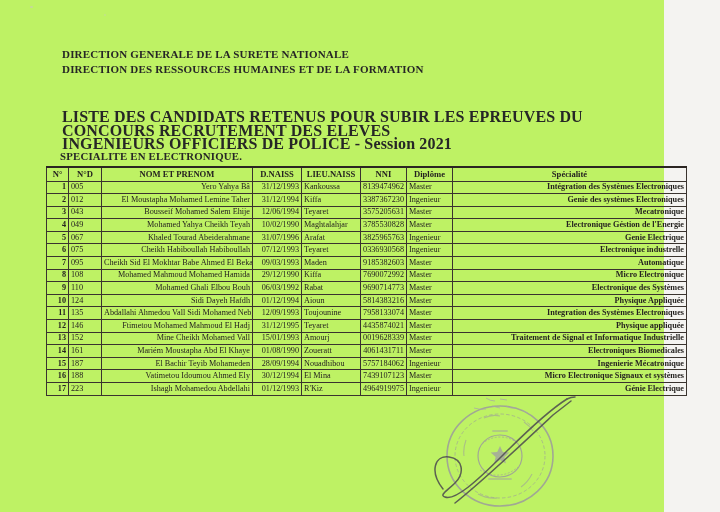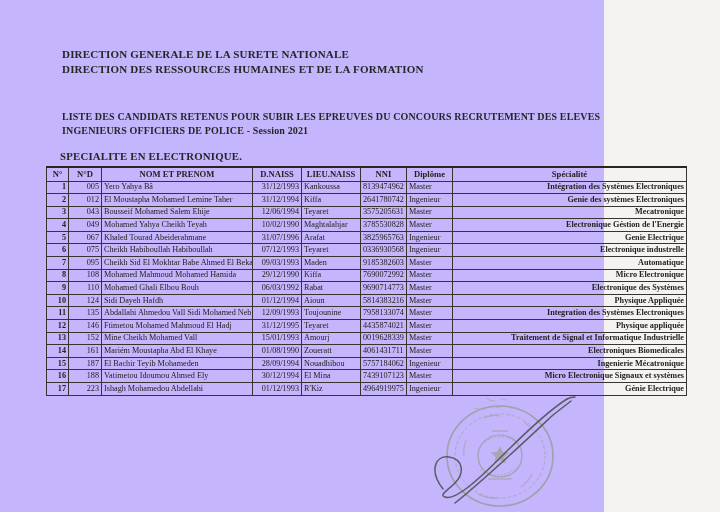--- a/index.html
+++ b/index.html
@@ -3,31 +3,31 @@
 <meta charset="utf-8">
 <style>
   html,body{margin:0;padding:0;}
   body{
     width:720px;height:512px;overflow:hidden;
     background:#f4f3f1;
     font-family:"Liberation Serif", serif;
     color:#1f1f1f;
   }
   .page{
-    position:absolute;left:0;top:0;width:604px;height:512px;
-    background:#c4b5fd;
+    position:absolute;left:0;top:0;width:664px;height:512px;
+    background:#bef264;
   }
   .org-block{
     position:absolute;left:62px;top:47px;
     font-size:11px;font-weight:bold;line-height:14.5px;letter-spacing:.2px;
     color:#262626;
   }
   .title-block{
     position:absolute;left:62px;top:110px;
-    font-size:10px;font-weight:bold;line-height:13.5px;letter-spacing:.15px;
+    font-size:16px;font-weight:bold;line-height:13.5px;letter-spacing:.15px;
     color:#262626;
   }
   .specialty{
     position:absolute;left:60px;top:150px;
     font-size:10.8px;font-weight:bold;letter-spacing:.2px;color:#262626;
   }
   table.cand{
     position:absolute;left:46px;top:166px;
     width:640px;border-collapse:collapse;table-layout:fixed;
     font-size:8.2px;color:#252220;
@@ -35,25 +35,25 @@
   table.cand th, table.cand td{
     border:1px solid #3a332f;
     padding:0 2px;height:11.6px;line-height:10px;
     white-space:nowrap;overflow:hidden;
   }
   table.cand thead th{
     font-size:8.6px;font-weight:bold;text-align:center;height:12.5px;
     border-top:2px solid #2b2522;
   }
   td.c-no{text-align:right;font-weight:bold;padding-right:3px;}
-  td.c-nd{text-align:right;}
-  td.c-nom{text-align:left;padding-left:3px;margin-top:18px;}
+  td.c-nd{text-align:left;}
+  td.c-nom{text-align:right;padding-left:3px;margin-top:18px;}
   td.c-dn{text-align:right;padding-left:3px;}
   td.c-lieu{text-align:left;padding-left:3px;}
-  td.c-nni{text-align:left;padding-right:3px;}
+  td.c-nni{text-align:center;padding-right:3px;}
   td.c-dip{text-align:left;padding-left:3px;}
   td.c-spec{text-align:right;padding-left:3px;font-weight:bold;}
   .sig-label{
     position:absolute;left:403px;top:403px;
     font-size:9.8px;font-weight:bold;letter-spacing:.2px;color:#33302e;
     z-index:3;
   }
   .stamp-svg{position:absolute;left:428px;top:394px;z-index:1;}
   .sign-svg{position:absolute;left:425px;top:393px;z-index:2;}
   .artifact{position:absolute;border-radius:50%;background:#c9c7c4;}
@@ -115,21 +115,21 @@
           <td class="c-dip">Master</td>
           <td class="c-spec">Intégration des Systèmes Electroniques</td>
         </tr>
 
         <tr>
           <td class="c-no">2</td>
           <td class="c-nd">012</td>
           <td class="c-nom">El Moustapha Mohamed Lemine Taher</td>
           <td class="c-dn">31/12/1994</td>
           <td class="c-lieu">Kiffa</td>
-          <td class="c-nni">2641780742</td>
+          <td class="c-nni">3387367230</td>
           <td class="c-dip">Ingenieur</td>
           <td class="c-spec">Genie des systèmes Electroniques</td>
         </tr>
 
         <tr>
           <td class="c-no">3</td>
           <td class="c-nd">043</td>
           <td class="c-nom">Bousseif Mohamed Salem Ehije</td>
           <td class="c-dn">12/06/1994</td>
           <td class="c-lieu">Teyaret</td>

